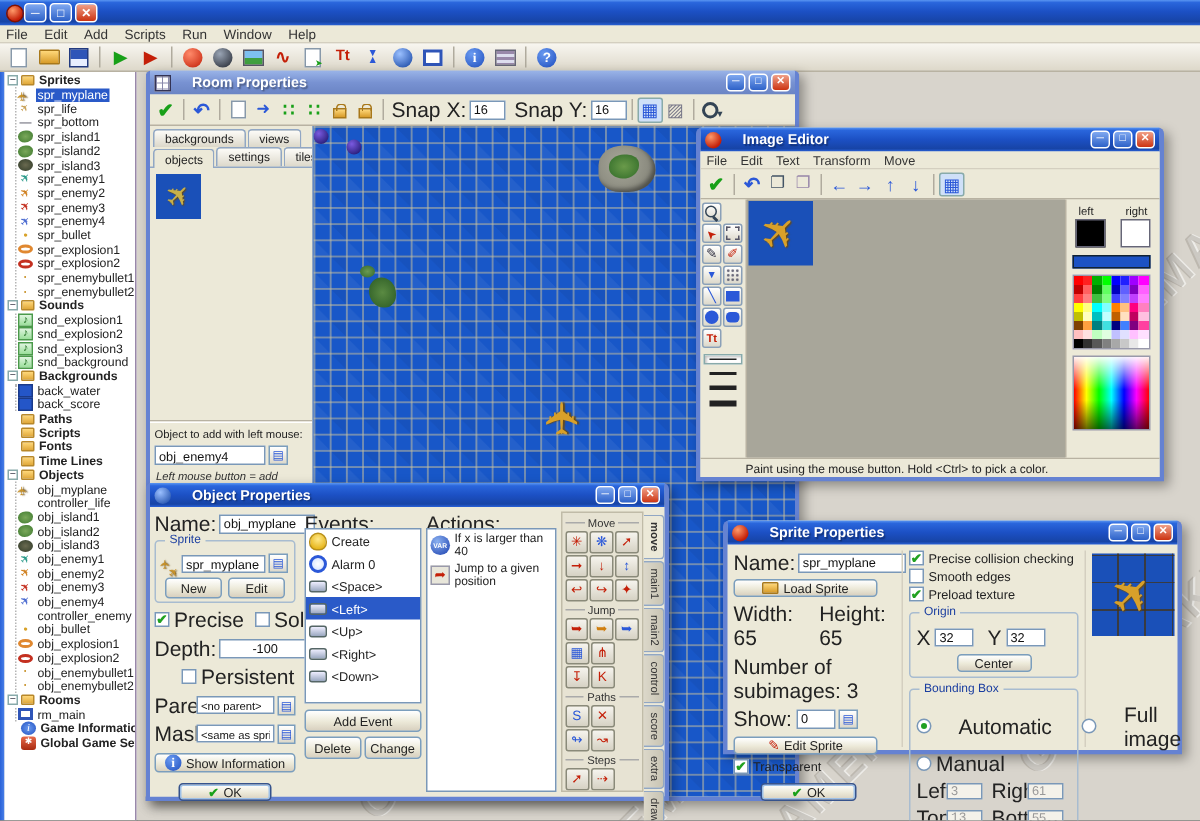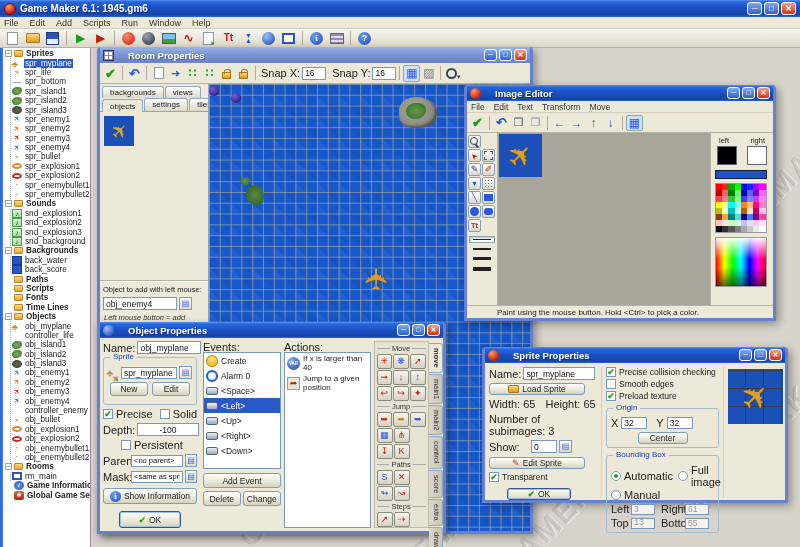--- a/index.html
+++ b/index.html
@@ -136,21 +136,21 @@
     background-image:linear-gradient(#88a 1px,transparent 1px),linear-gradient(90deg,#88a 1px,transparent 1px);
     background-size:4px 4px; }
   .wico.pac-red { border-radius:50%; background:radial-gradient(circle at 35% 30%,#ff9a6a,#c41f08 70%); }
   .wico.ball-blue { border-radius:50%; background:radial-gradient(circle at 35% 30%,#9bc0ff,#1040a0); }
 
   .inp { background:#fff; border:1px solid #7a98b8; font-size:8.5px; padding:0 2px; height:13px; color:#111; }
   .inp.dis { color:#999; background:#f4f2ea; }
   .btn { background:linear-gradient(#ffffff,#ece9d8 55%,#d8d0bf); border:1px solid #7b9ebd; border-radius:3px;
     font-size:8.5px; color:#222; display:inline-flex; align-items:center; justify-content:center; gap:3px; }
   .btn.def { border:1px solid #36538c; box-shadow:0 0 0 1px #9ec1e8 inset; }
-  .lbl { font-size:11px; color:#222; }
+  .lbl { font-size:14px; color:#222; }
   .cb { width:10px; height:10px; min-width:10px; background:#fff; border:1px solid #7a98b8;
     display:inline-flex; align-items:center; justify-content:center; }
   .cb.on::before { content:"✔"; color:#21a121; font-size:9px; font-weight:bold; }
   .rd { width:10px; height:10px; min-width:10px; background:#fff; border:1px solid #7a98b8; border-radius:50%;
     display:inline-flex; align-items:center; justify-content:center; }
   .rd.on::before { content:""; width:4px; height:4px; border-radius:50%; background:#21a121; }
   .mbtn { width:13px; height:13px; border:1px solid #7b9ebd; background:linear-gradient(#fff,#dcd8ca);
     font-size:8px; color:#2b58d8; display:inline-flex; align-items:center; justify-content:center; }
   .mbtn::before { content:"▤"; }
   .grp { border:1px solid #a8bcd0; border-radius:3px; position:relative; }
@@ -288,21 +288,20 @@
   .mini-folder { width:11px; height:8px; background:linear-gradient(#ffd87a,#d89c2a); border:1px solid #a8781a; border-radius:1px; }
   .chkrow { display:flex; align-items:center; gap:3px; font-size:8.5px; color:#222; }
 </style>
 </head>
 <body>
 
 <div id="screen">
 
   <div id="titlebar">
     <span class="gmball"></span>
-    <span class="title">Game Maker 6.1: 1945.gm6</span>
     <span class="winbtns">
       <span class="wbtn">─</span>
       <span class="wbtn">□</span>
       <span class="wbtn close">✕</span>
     </span>
   </div>
   <div id="menubar">
       <span class="mitem">File</span>
       <span class="mitem">Edit</span>
       <span class="mitem">Add</span>
@@ -1113,21 +1112,21 @@
           <div class="frow" style="gap:3px;">
             <span class="lbl">X</span>
             <input class="inp" style="width: 26px; height: 12px;" value="32">
             <span class="lbl" style="margin-left:6px;">Y</span>
             <input class="inp" style="width: 26px; height: 12px;" value="32">
           </div>
           <button class="btn" style="width:50px;height:12px;margin:3px auto 0;display:flex;">Center</button>
         </div>
         <div class="grp" style="margin-top:5px; padding:8px 4px 3px;">
           <span class="leg">Bounding Box</span>
-          <div class="frow" style="gap:3px;">
+          <div class="frow" style="gap:18px;">
             <span class="rd on"></span>
             <span class="lbl">Automatic</span>
             <span class="rd" style="margin-left:2px;"></span>
             <span class="lbl">Full image</span>
           </div>
           <div class="frow" style="gap:3px; margin-top:1px;">
             <span class="rd"></span>
             <span class="lbl">Manual</span>
           </div>
           <div class="frow" style="gap:2px; margin-top:2px;">

